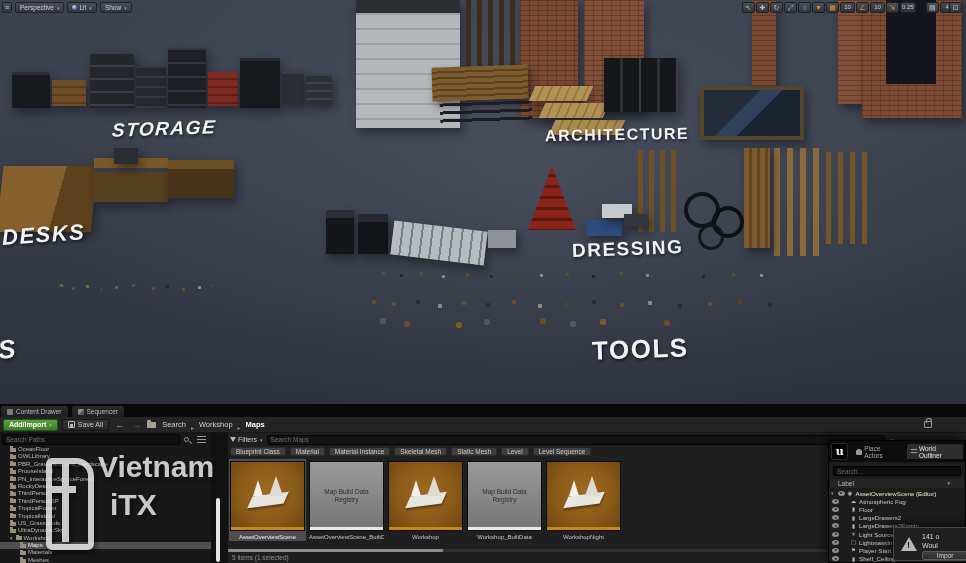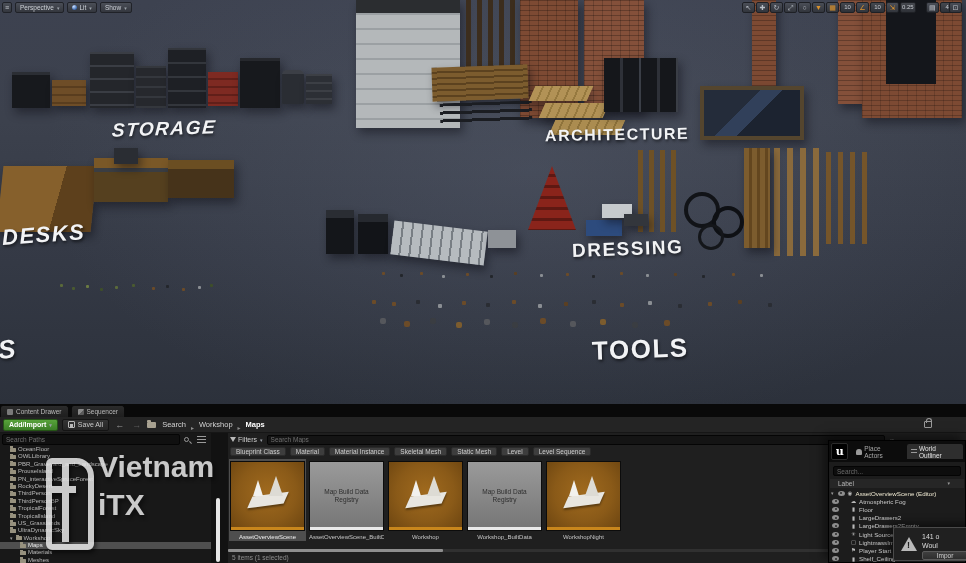--- a/index.html
+++ b/index.html
@@ -173,21 +173,21 @@
 
   
   #watermark { position:absolute; left:46px; top:452px; z-index:30; opacity:.85;
     filter:drop-shadow(2px 3px 2px rgba(0,0,0,.6)); pointer-events:none; }
   #wm-logo { position:absolute; left:0; top:6px; width:48px; height:92px;
     border:6px solid #e8e8e8; border-radius:6px 18px 6px 6px; }
   #wm-logo::before { content:''; position:absolute; left:10px; top:-6px; width:7px; height:84px; background:#e8e8e8; }
   #wm-logo::after { content:''; position:absolute; left:-6px; top:22px; width:30px; height:7px; background:#e8e8e8; }
   #wm-text { position:absolute; left:52px; top:0; color:#e8e8e8; font-weight:bold; line-height:1; }
   #wm-line1 { font-size:30px; letter-spacing:0; }
-  #wm-line2 { font-size:30px; margin-top:8px; margin-left:0; }
+  #wm-line2 { font-size:30px; margin-top:8px; margin-left:12px; }
 </style>
 </head>
 <body>
 
 <div id="app">
 
   <div id="viewport">
 
     <div class="prop" style="left:12px;top:72px;width:38px;height:36px;background:linear-gradient(#2b2e34 0 3px,#17191d 3px);"></div>
     <div class="prop" style="left:52px;top:80px;width:34px;height:26px;background:repeating-linear-gradient(180deg,#6e4d27 0 6px,#593d1e 6px 8px);"></div>

